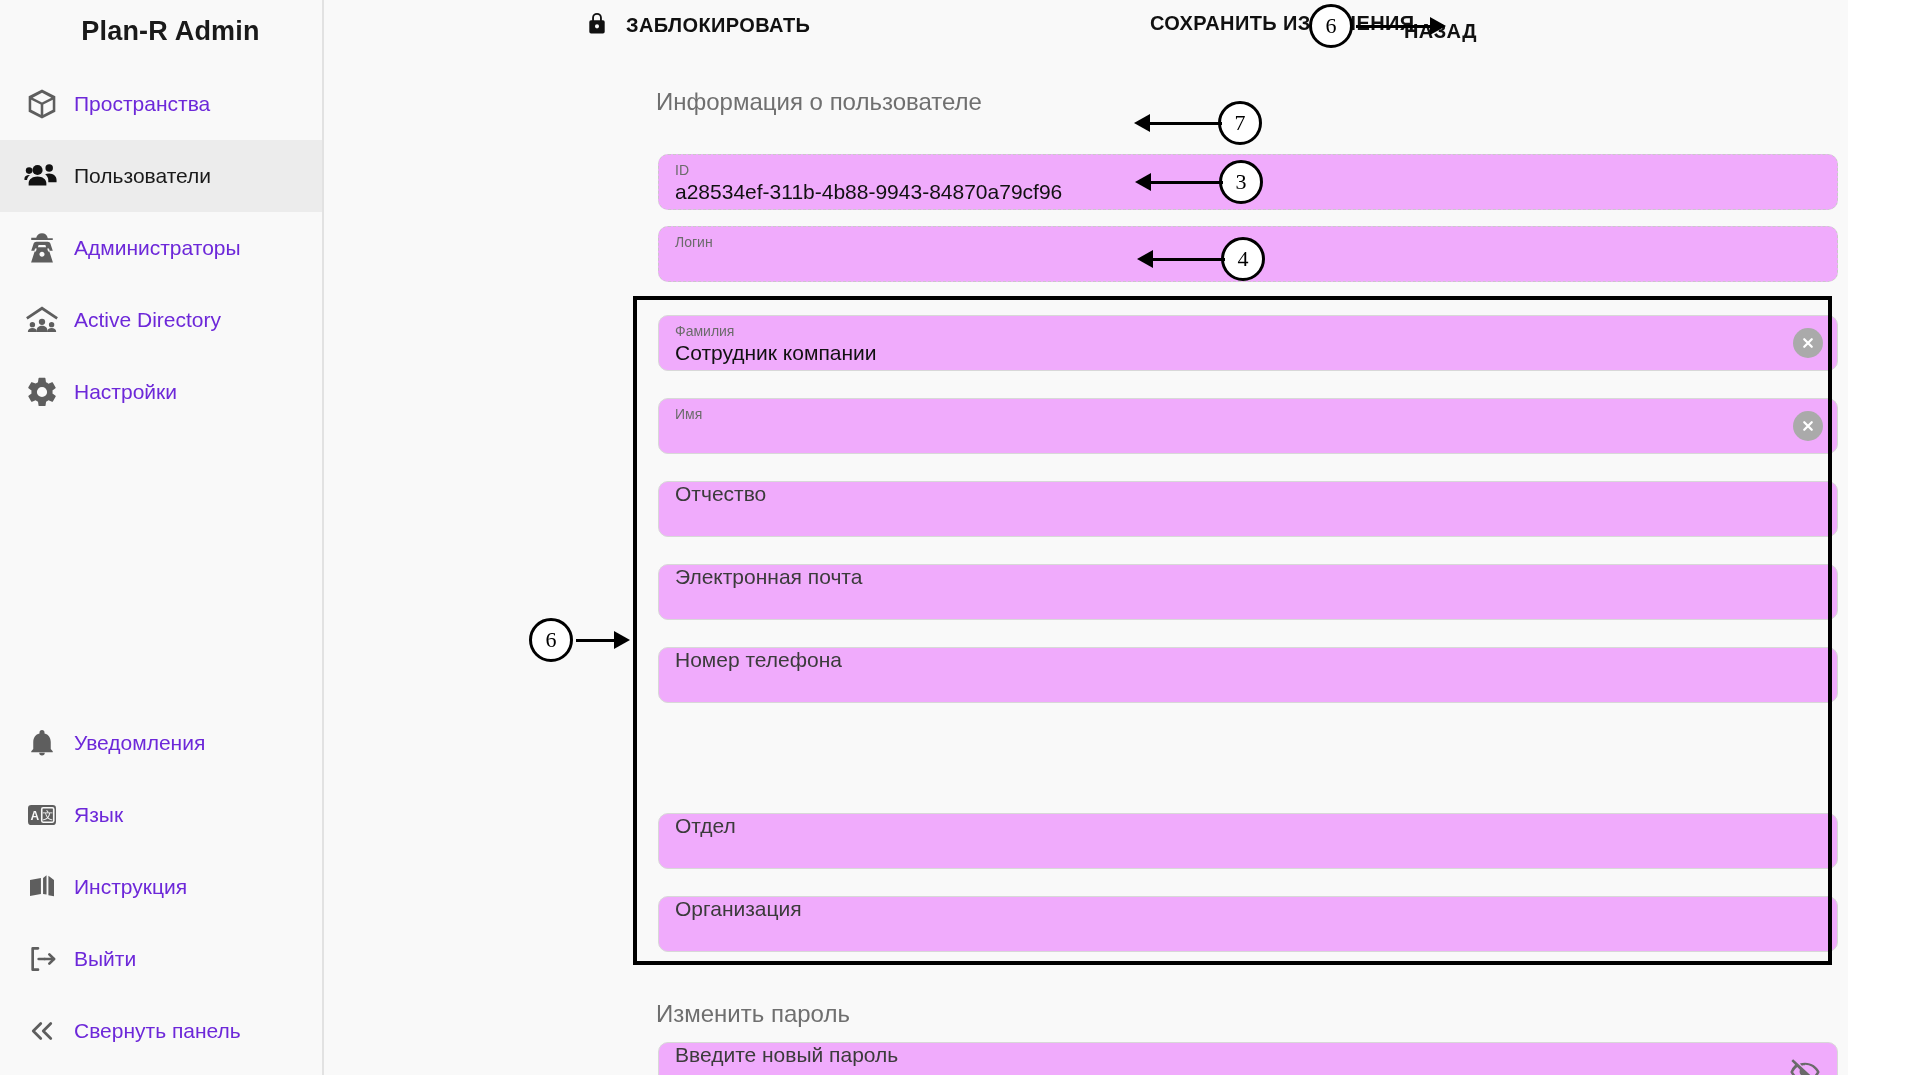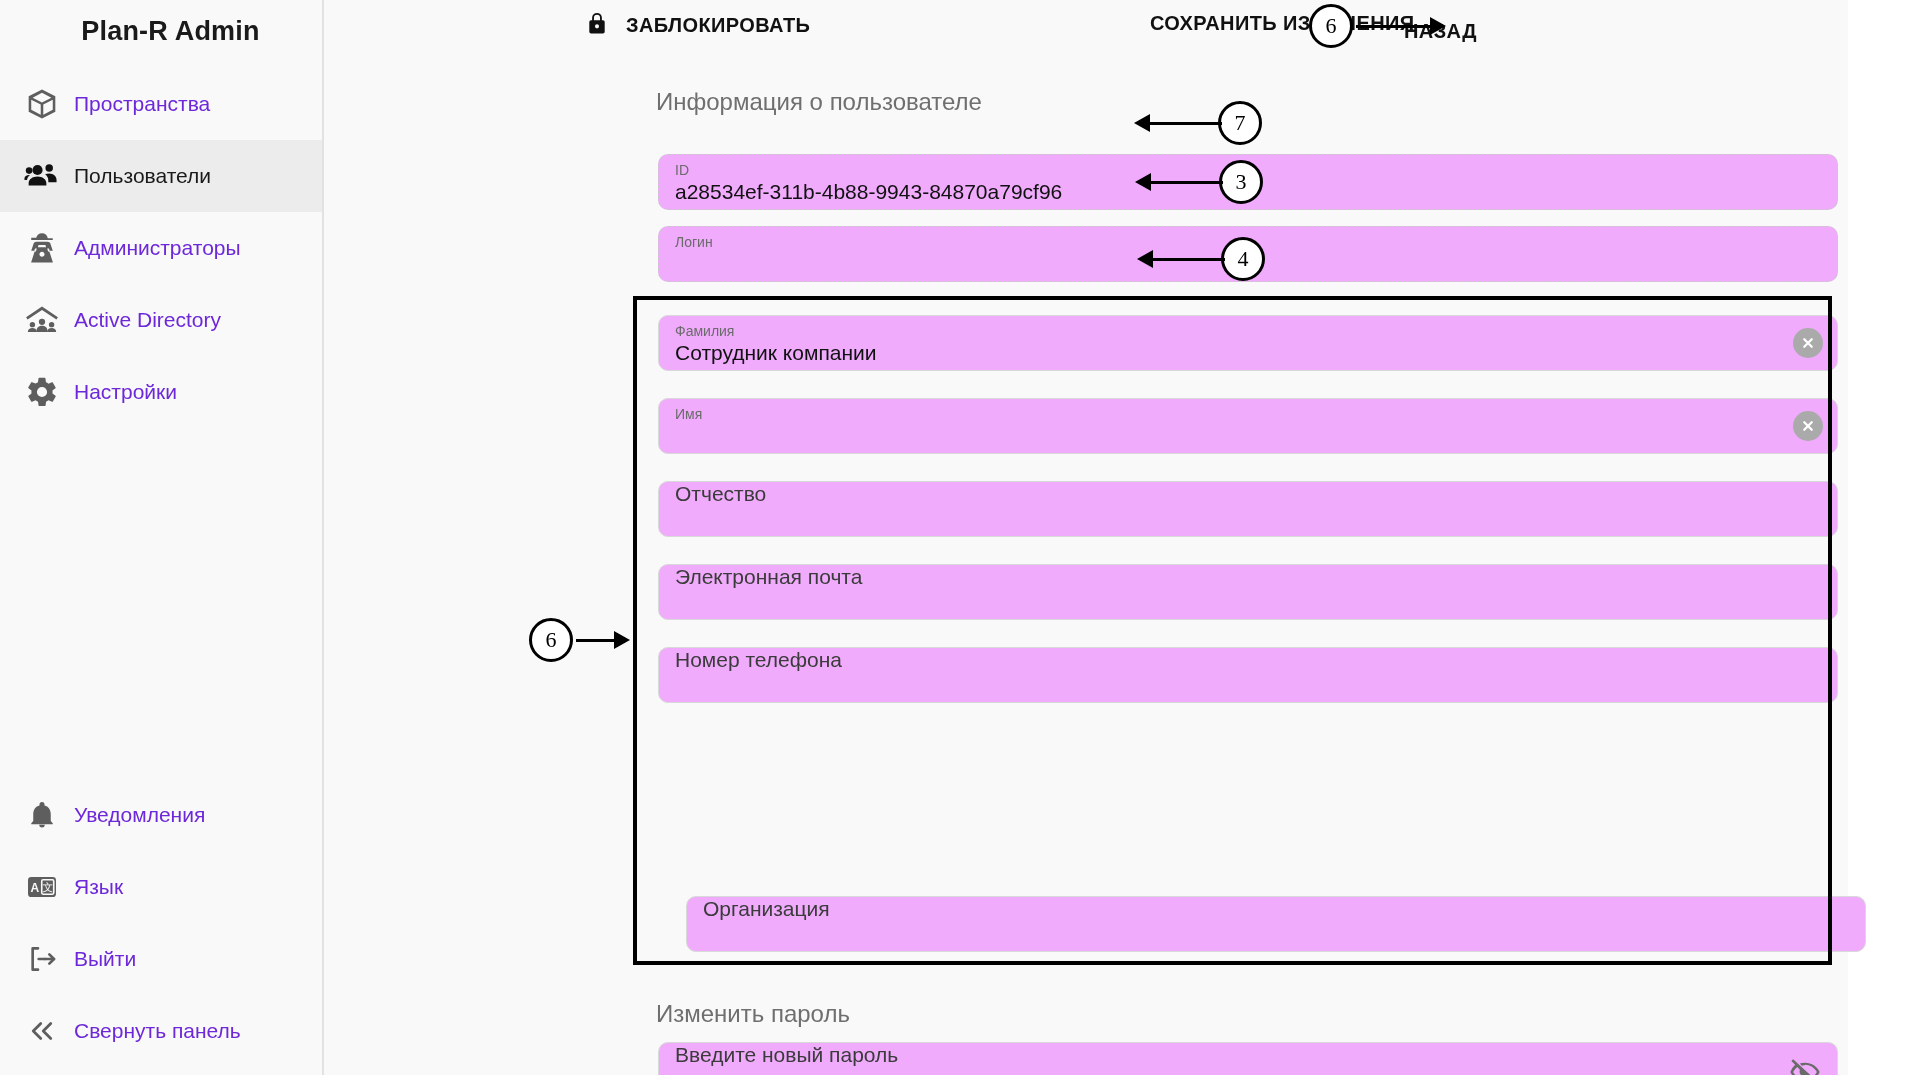--- a/index.html
+++ b/index.html
@@ -186,20 +186,29 @@
           <svg width="32" height="32" viewBox="0 0 24 24">
             <rect x="1.5" y="4.5" width="21" height="15" rx="2.5" fill="currentColor"></rect>
             <text x="6.6" y="15.4" font-family="Liberation Sans, sans-serif" font-size="9" font-weight="bold" fill="#f9f9f9" text-anchor="middle">A</text>
             <rect x="11.8" y="6.6" width="9" height="10.8" rx="1" fill="none" stroke="#f9f9f9" stroke-width="1.2"></rect>
             <text x="16.3" y="15" font-family="Liberation Sans, sans-serif" font-size="8" fill="#f9f9f9" text-anchor="middle">文</text>
           </svg>
         </span>
         <span class="lbl">Язык</span>
       </div>
 
+      <div class="nav-item">
+        <span class="ico">
+          <svg width="32" height="32" viewBox="0 0 24 24" fill="currentColor">
+            <path d="M11.2 5.2 3 6.8v12l8.2-1.6V5.2z"></path>
+            <path d="M12.8 5.2v12l2.6.5V3.2l-2.6 2zM16.8 3.5v14.6L21 19V6.8l-4.2-3.3z"></path>
+          </svg>
+        </span>
+        <span class="lbl">Инструкция</span>
+      </div>
 
       <div class="nav-item">
         <span class="ico">
           <svg width="32" height="32" viewBox="0 0 24 24" fill="none" stroke="currentColor" stroke-width="2" stroke-linecap="round" stroke-linejoin="round">
             <path d="M9 4H5v16h4"></path>
             <path d="M14 12H9.5"></path>
             <path d="M21 12h-7"></path>
             <path d="m17.5 8.5 3.5 3.5-3.5 3.5"></path>
           </svg>
         </span>
@@ -269,22 +278,25 @@
 
   <div class="field placeholder-only" style="top:564px;">
     <span class="f-ph">Электронная почта</span>
   </div>
 
   <div class="field placeholder-only" style="top:647px;">
     <span class="f-ph">Номер телефона</span>
   </div>
 
 
-
-  <div class="field placeholder-only" style="top:896px;margin-left:28px;">
+  <div class="field placeholder-only" style="top:813px;">
+    <span class="f-ph">Отдел</span>
+  </div>
+
+  <div class="field placeholder-only" style="top:896px;">
     <span class="f-ph">Организация</span>
   </div>
 
   <div class="section-title" id="sec-pass">Изменить пароль</div>
 
   <div class="field placeholder-only" style="top:1042px; height:60px;">
     <span class="f-ph">Введите новый пароль</span>
     <span class="eye-ico">
       <svg width="32" height="32" viewBox="0 0 24 24" fill="currentColor">
         <path d="M12 6.5c3.9 0 7.3 2.3 8.9 5.5a10.8 10.8 0 0 1-2.8 3.5l1.3 1.3A12.6 12.6 0 0 0 23 12c-1.8-4.1-6-7-11-7-1.4 0-2.7.2-3.9.7l1.6 1.6c.7-.2 1.5-.3 2.3-.3z"></path>

